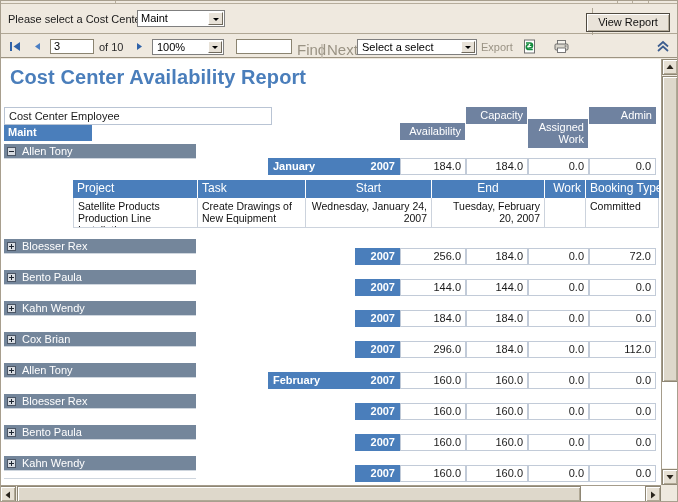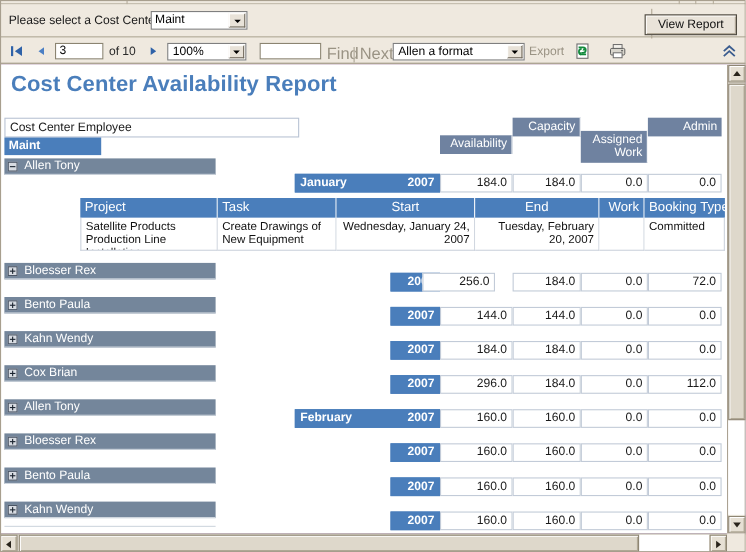--- a/index.html
+++ b/index.html
@@ -514,21 +514,21 @@
         <span class="tri-down"></span>
       </span>
     </div>
 
     <div class="find-input"></div>
     <div class="find-link" style="left:297px;">Find</div>
     <div class="find-link" style="left:320px; color:#b9b2a4;">|</div>
     <div class="find-link" style="left:327px;">Next</div>
 
     <div class="format-select">
-      <span>Allen a format</span>
+      <span>Select a select</span>
       <span class="arrow-btn">
         <span class="tri-down"></span>
       </span>
     </div>
     <div class="export-link">Export</div>
 
     <div class="tool-ico" style="left:521px;">
       <svg width="17" height="17" viewBox="0 0 17 17">
         <rect x="3.5" y="2" width="10" height="13" fill="#ffffff" stroke="#6f6f6f" stroke-width="1"></rect>
         <path d="M5 5 h4 a2.5 2.5 0 0 1 0 5 h-1" fill="none" stroke="#128a3c" stroke-width="1.6"></path>
@@ -600,21 +600,21 @@
         <span class="exp-ico">
           <i class="exp-h"></i>
             <i class="exp-v"></i>
         </span>
         <span>Bloesser Rex</span>
       </div>
       <div class="month-cell" style="left:355px; top:189px; width:45px;">
         <span class="m-name"></span>
         <span class="m-year">2007</span>
       </div>
-      <div class="val-cell" style="left:384px; top:189px; width:66px;">256.0</div>
+      <div class="val-cell" style="left:400px; top:189px; width:66px;">256.0</div>
       <div class="val-cell" style="left:466px; top:189px; width:62px;">184.0</div>
       <div class="val-cell" style="left:528px; top:189px; width:61px;">0.0</div>
       <div class="val-cell" style="left:589px; top:189px; width:67px;">72.0</div>
 
       <div class="emp-bar" style="top:211px;">
         <span class="exp-ico">
           <i class="exp-h"></i>
             <i class="exp-v"></i>
         </span>
         <span>Bento Paula</span>

